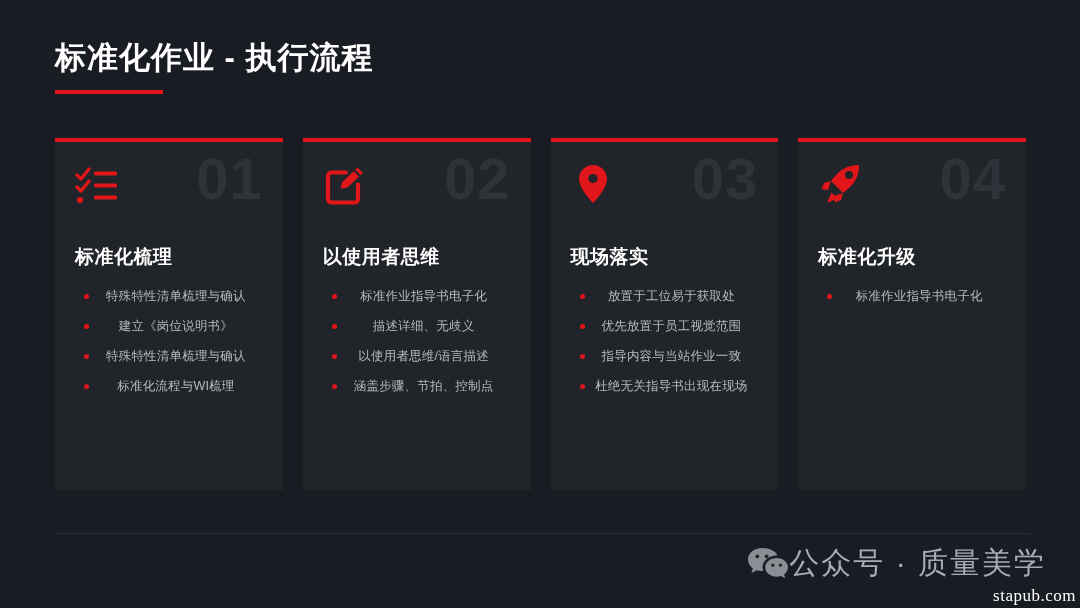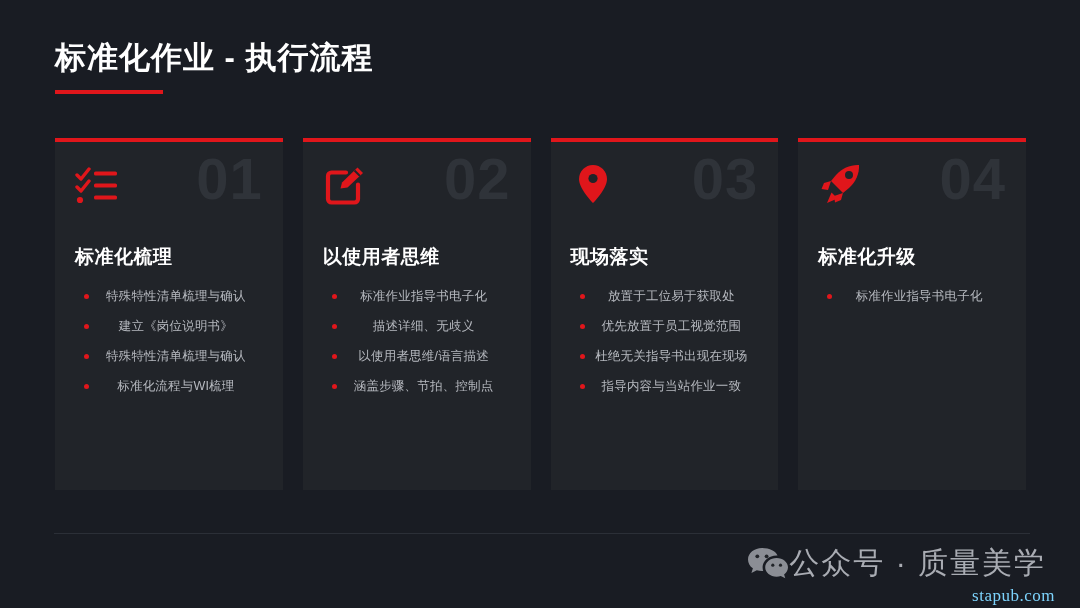--- a/index.html
+++ b/index.html
@@ -132,25 +132,25 @@
   #wechat-icon svg { display: block; }
   #footer-brand-text {
     font-size: 30px;
     color: #a9acb3;
     letter-spacing: 2px;
     line-height: 36px;
     white-space: nowrap;
   }
   #watermark {
     position: absolute;
-    right: 25px;
+    right: 4px;
     bottom: 2px;
     font-family: "Liberation Serif", "DejaVu Serif", serif;
     font-size: 17px;
-    color: #7dd3fc;
+    color: #ffffff;
     letter-spacing: 0.5px;
   }
 </style>
 </head>
 <body>
 
 <div id="slide">
 
   <div id="title-block">
     <div id="page-title">标准化作业 - 执行流程</div>
@@ -209,22 +209,22 @@
             <path d="M22 3 C14.3 3 8 9.3 8 17 C8 27 22 41 22 41 C22 41 36 27 36 17 C36 9.3 29.7 3 22 3 Z" fill="#e0161b"></path>
             <circle cx="22" cy="16.5" r="4.6" fill="#212429"></circle>
           </svg>
         </div>
         <div class="card-number">03</div>
       </div>
       <div class="card-title">现场落实</div>
       <ul class="card-list">
         <li>放置于工位易于获取处</li>
         <li>优先放置于员工视觉范围</li>
+        <li>指导内容与当站作业一致</li>
         <li>杜绝无关指导书出现在现场</li>
-        <li>指导内容与当站作业一致</li>
       </ul>
     </div>
 
     <div class="card">
       <div class="card-head">
         <div class="card-icon">
           <svg width="44" height="44" viewBox="0 0 44 44">
             <path d="M41 3 C33 2.5 24 6 18 13 L13 19 L25 31 L31 26 C38 20 41.5 11 41 3 Z" fill="#e0161b"></path>
             <circle cx="31" cy="13" r="4" fill="#212429"></circle>
             <path d="M13 19 L6 21 L3.5 27 L10 28 Z" fill="#e0161b"></path>

